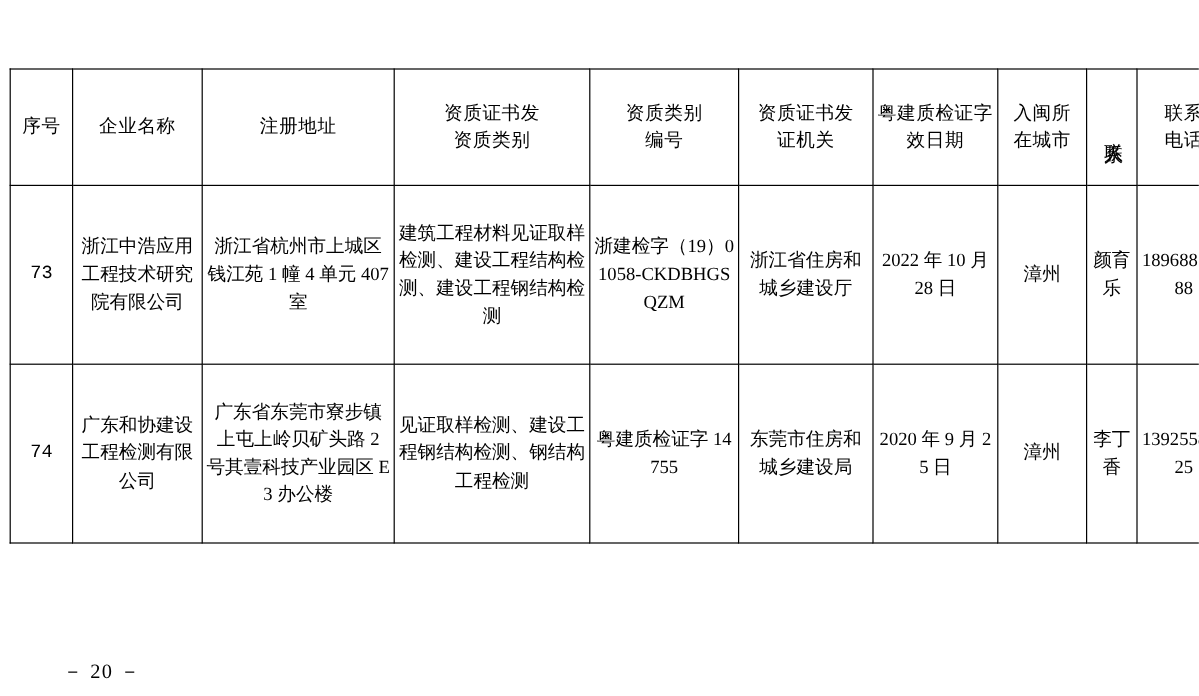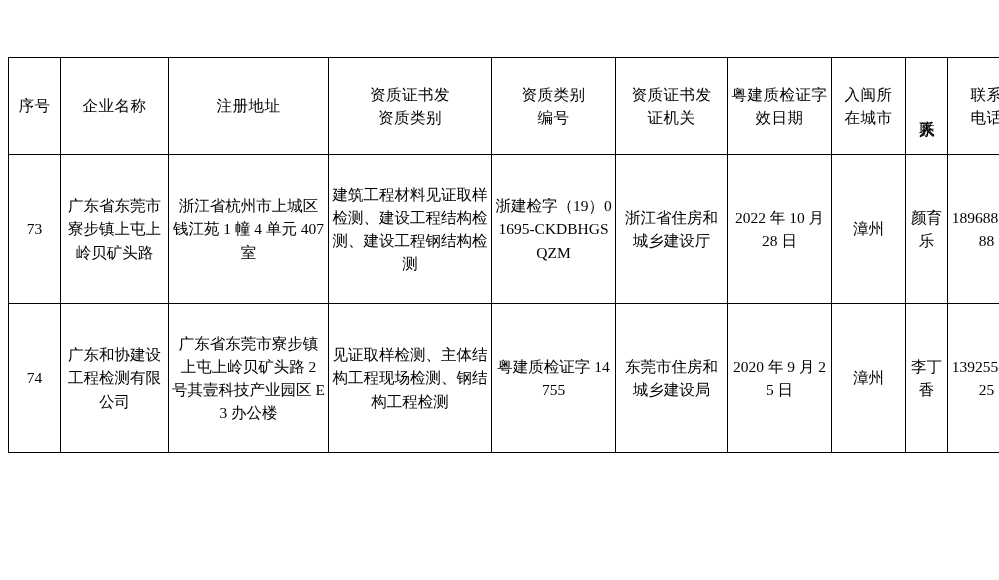--- a/index.html
+++ b/index.html
@@ -54,21 +54,21 @@
   .c-address  { width: 160px; }
   .c-type     { width: 163px; }
   .c-certno   { width: 124px; }
   .c-issuer   { width: 112px; }
   .c-valid    { width: 104px; }
   .c-city     { width: 74px; }
   .c-contact  { width: 42px; }
   .c-phone    { width: 78px; }
 
   td.num {
-    font-family: Liberation Serif, serif;
+    font-family: Liberation Mono, monospace;
     font-size: 17px;
   }
   .vtext {
     writing-mode: vertical-rl;
     text-orientation: upright;
     display: inline-block;
     line-height: 1.35;
     letter-spacing: 1px;
   }
   .phone-cell {
@@ -121,39 +121,40 @@
         <td style="white-space:pre-line">入闽所
 在城市</td>
         <td><span class="vtext">联系人</span></td>
         <td style="white-space:pre-line">联系
 电话</td>
       </tr>
     </thead>
     <tbody>
       <tr>
         <td class="num">73</td>
-        <td>广东省东莞市寮步镇上屯上岭贝矿头路</td>
+        <td>浙江中浩应用工程技术研究院有限公司</td>
         <td>浙江省杭州市上城区钱江苑 1 幢 4 单元 407 室</td>
         <td>建筑工程材料见证取样检测、建设工程结构检测、建设工程钢结构检测</td>
-        <td>浙建检字（19）01695-CKDBHGSQZM</td>
+        <td>浙建检字（19）01058-CKDBHGSQZM</td>
         <td>浙江省住房和城乡建设厅</td>
         <td>2022 年 10 月 28 日</td>
         <td>漳州</td>
         <td>颜育乐</td>
         <td class="phone-cell">18968812888</td>
       </tr>
       <tr>
         <td class="num">74</td>
         <td>广东和协建设工程检测有限公司</td>
         <td>广东省东莞市寮步镇上屯上岭贝矿头路 2 号其壹科技产业园区 E3 办公楼</td>
-        <td>见证取样检测、主体结构工程现场检测、钢结构工程检测</td>
+        <td>见证取样检测、建设工程钢结构检测、钢结构工程检测</td>
         <td>粤建质检证字 14755</td>
         <td>东莞市住房和城乡建设局</td>
         <td>2020 年 9 月 25 日</td>
         <td>漳州</td>
         <td>李丁香</td>
         <td class="phone-cell">13925580825</td>
       </tr>
     </tbody>
   </table>
 
+  <div class="footer">－ 20 －</div>
 
 </div>
 
 </body></html>

